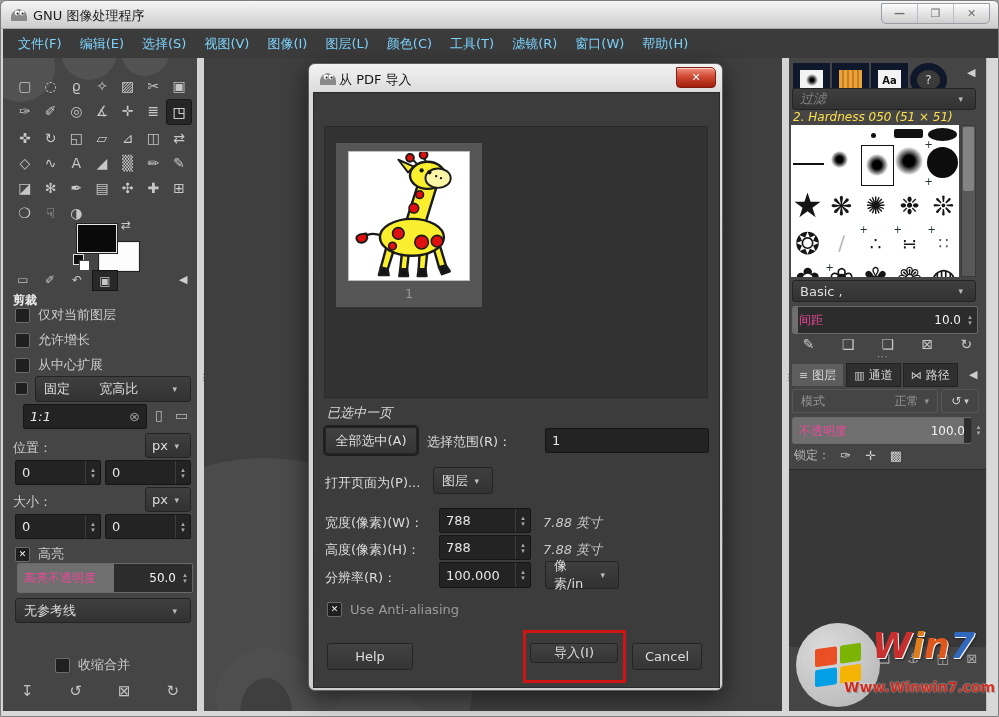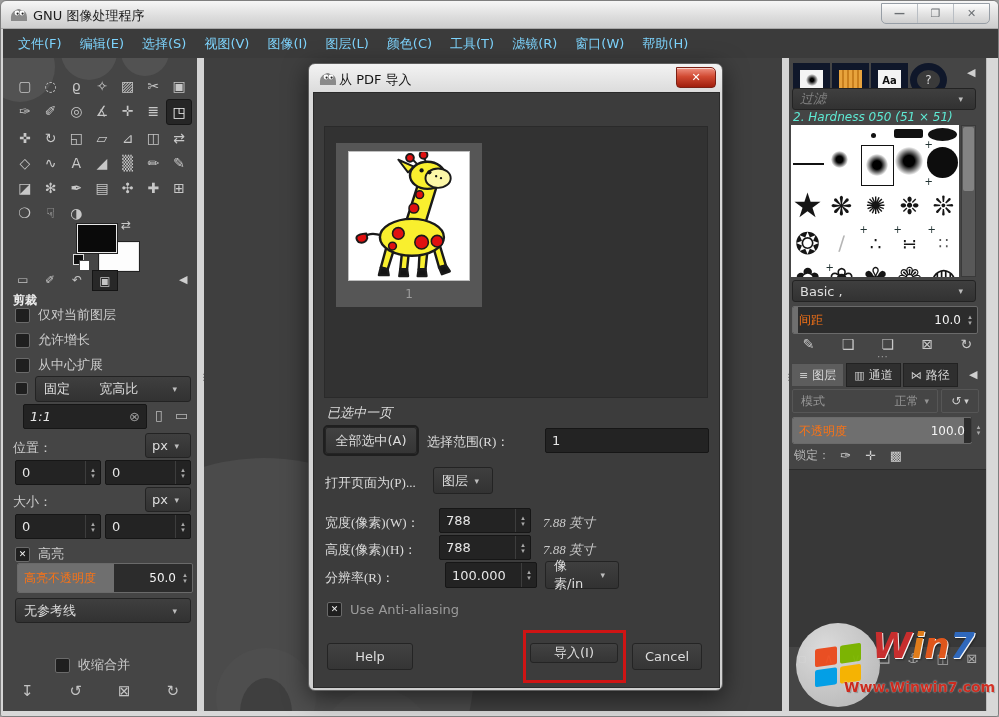--- a/index.html
+++ b/index.html
@@ -40,38 +40,38 @@
   .cb{width:13px;height:13px;background:#1f1f1f;border:1px solid #6a6a6a;border-radius:2px;display:flex;align-items:center;justify-content:center;color:#f2f2f2;font-size:9px;font-weight:bold;line-height:1;}
   .cblabel{font-size:13px;color:#cccccc;}
   .dd{background:linear-gradient(#3f3f3f,#323232);border:1px solid #232323;border-radius:3px;color:#dedede;font-size:13px;display:flex;align-items:center;}
   .dd .chev{margin-left:auto;color:#bdbdbd;font-size:9px;padding:0 5px;}
   .inp{background:#232323;border:1px solid #161616;color:#e6e6e6;font-size:13px;display:flex;align-items:center;padding:0 6px;border-radius:2px;}
   .spinbox{background:#232323;border:1px solid #161616;color:#e6e6e6;font-size:13px;display:flex;align-items:center;border-radius:2px;}
   .spinbox .val{padding:0 6px;flex:1;}
   .spincol{width:14px;height:100%;display:flex;flex-direction:column;align-items:center;justify-content:center;border-left:1px solid #3d3d3d;color:#a9a9a9;font-size:7px;line-height:6px;}
   .slider{border:1px solid #6a6a6a;background:#2c2c2c;position:absolute;border-radius:2px;overflow:hidden;}
   .slider .fill{position:absolute;left:0;top:0;bottom:0;background:#6f6f6f;}
-  .slider .slabel{position:absolute;left:6px;top:50%;transform:translateY(-50%);font-size:12px;color:#f97316;font-family:Liberation Mono, monospace;}
+  .slider .slabel{position:absolute;left:6px;top:50%;transform:translateY(-50%);font-size:12px;color:#ec4899;font-family:Liberation Mono, monospace;}
   .slider .sval{position:absolute;right:16px;top:50%;transform:translateY(-50%);font-size:12px;color:#f4f4f4;}
   .slider .spincol{position:absolute;right:0;top:0;height:100%;border-left:none;}
   .btn-dark{background:linear-gradient(#424242,#353535);border:1px solid #242424;border-radius:3px;color:#dedede;font-size:13px;display:flex;align-items:center;justify-content:center;}
   .footicons{left:0;top:624px;width:194px;display:flex;justify-content:space-around;position:absolute;color:#c3c3c3;font-size:15px;}
   
   .canvas{left:203px;top:57px;width:578px;height:653px;background:#3f3f3f;overflow:hidden;}
   .wcirc{position:absolute;border-radius:50%;}
   
   .dialog{left:307px;top:62px;width:415px;height:628px;background:linear-gradient(#f3f3f3,#dadada 30px,#cfcfcf);border:1px solid #5f5f5f;border-radius:7px;box-shadow:0 6px 24px rgba(0,0,0,.55);}
   .dlg-title{left:30px;top:7px;font-size:13px;color:#141414;}
   .dlg-close{left:367px;top:3px;width:40px;height:21px;background:linear-gradient(#ef9181,#d14a32 45%,#a01e0d);border:1px solid #7c2014;border-radius:0 5px 4px 4px;box-shadow:inset 0 1px 0 rgba(255,255,255,.6);display:flex;align-items:center;justify-content:center;color:#fff;font-size:11px;font-weight:bold;}
   .dlg-body{left:4px;top:28px;width:407px;height:596px;background:#3c3c3c;border:1px solid #2a2a2a;}
   .preview{left:15px;top:62px;width:384px;height:272px;background:#323232;border:1px solid #2a2a2a;}
   .thumb{left:26px;top:78px;width:146px;height:164px;background:#565656;}
   .thumb-img{left:12px;top:8px;width:122px;height:130px;background:#ffffff;border:1px solid #bfbfbf;}
   .thumb-label{left:0;bottom:6px;width:100%;text-align:center;color:#9d9d9d;font-size:12px;}
-  .dlabel{font-size:13px;color:#dcdcdc;position:absolute;font-family:Liberation Serif, serif;}
+  .dlabel{font-size:13px;color:#dcdcdc;position:absolute;}
   .ital{font-style:italic;}
   .red-annot{left:214px;top:566px;width:103px;height:53px;border:3px solid #cf1414;}
   
   .rdock{left:788px;top:57px;width:197px;height:653px;background:#454545;overflow:hidden;}
   .rtabs{left:4px;top:5px;display:flex;gap:2px;position:absolute;}
   .rtab{width:23px;height:20px;display:flex;align-items:center;justify-content:center;font-size:11px;border:7px solid #0f172a;}
   .rtab.brush{background:#f4f4f4;}
   .rtab.brush i{width:12px;height:12px;border-radius:50%;background:radial-gradient(circle,#000 20%,rgba(0,0,0,0) 72%);}
   .rtab.pattern{background:repeating-linear-gradient(90deg,#e8a33d 0 3px,#c97f1e 3px 5px);}
   .rtab.font{background:#f4f4f4;color:#111;font-size:10px;font-weight:bold;}
@@ -334,21 +334,21 @@
       <span class="rtab font">Aa</span>
       <span class="rtab help">?</span>
     </div>
     <span class="abs panel-collapse" style="left:178px;top:8px;">◀</span>
 
     <div class="abs dd" style="left:3px;top:30px;width:184px;height:22px;padding:0 7px;">
       <span class="ital" style="color:#808080;">过滤</span>
       <span class="chev">▾</span>
     </div>
 
-    <div class="abs ital" style="left:4px;top:52px;font-size:12px;color:#5eead4;">2. Hardness 050 (51 × 51)</div>
+    <div class="abs ital" style="left:4px;top:52px;font-size:12px;color:#fde047;">2. Hardness 050 (51 × 51)</div>
 
     <div class="abs bgrid">
       <div class="bcell" style="left:80px;top:8px;width:5px;height:5px;background:#111;border-radius:50%;"></div>
       <div class="bcell plus" style="left:103px;top:4px;width:29px;height:9px;background:#111;border-radius:2px;"></div>
       <div class="bcell plus" style="left:137px;top:3px;width:29px;height:13px;background:#111;border-radius:50%;"></div>
       <div class="bcell" style="left:2px;top:38px;width:31px;height:2px;background:#111;"></div>
       <div class="bcell soft" style="left:40px;top:26px;width:17px;height:17px;"></div>
       <div class="bcell" style="left:70px;top:20px;width:31px;height:39px;border:1px solid #111;">
           <div class="soft" style="position:absolute;left:4px;top:8px;width:22px;height:22px;"></div>
         </div>
@@ -542,21 +542,21 @@
     <div class="abs spinbox" style="left:130px;top:471px;width:92px;height:25px;">
       <span class="val">788</span>
       <span class="spincol">
           <span>▴</span>
           <span>▾</span>
         </span>
     </div>
     <div class="abs dlabel ital" style="left:234px;top:477px;color:#c9c9c9;">7.88 英寸</div>
 
     <div class="abs dlabel" style="left:16px;top:505px;">分辨率(R)：</div>
-    <div class="abs spinbox" style="left:136px;top:498px;width:92px;height:26px;">
+    <div class="abs spinbox" style="left:130px;top:498px;width:92px;height:26px;">
       <span class="val">100.000</span>
       <span class="spincol">
           <span>▴</span>
           <span>▾</span>
         </span>
     </div>
     <div class="abs dd" style="left:236px;top:497px;width:74px;height:28px;padding:0 8px;">
       <span>像素/in</span>
       <span class="chev">▾</span>
     </div>

